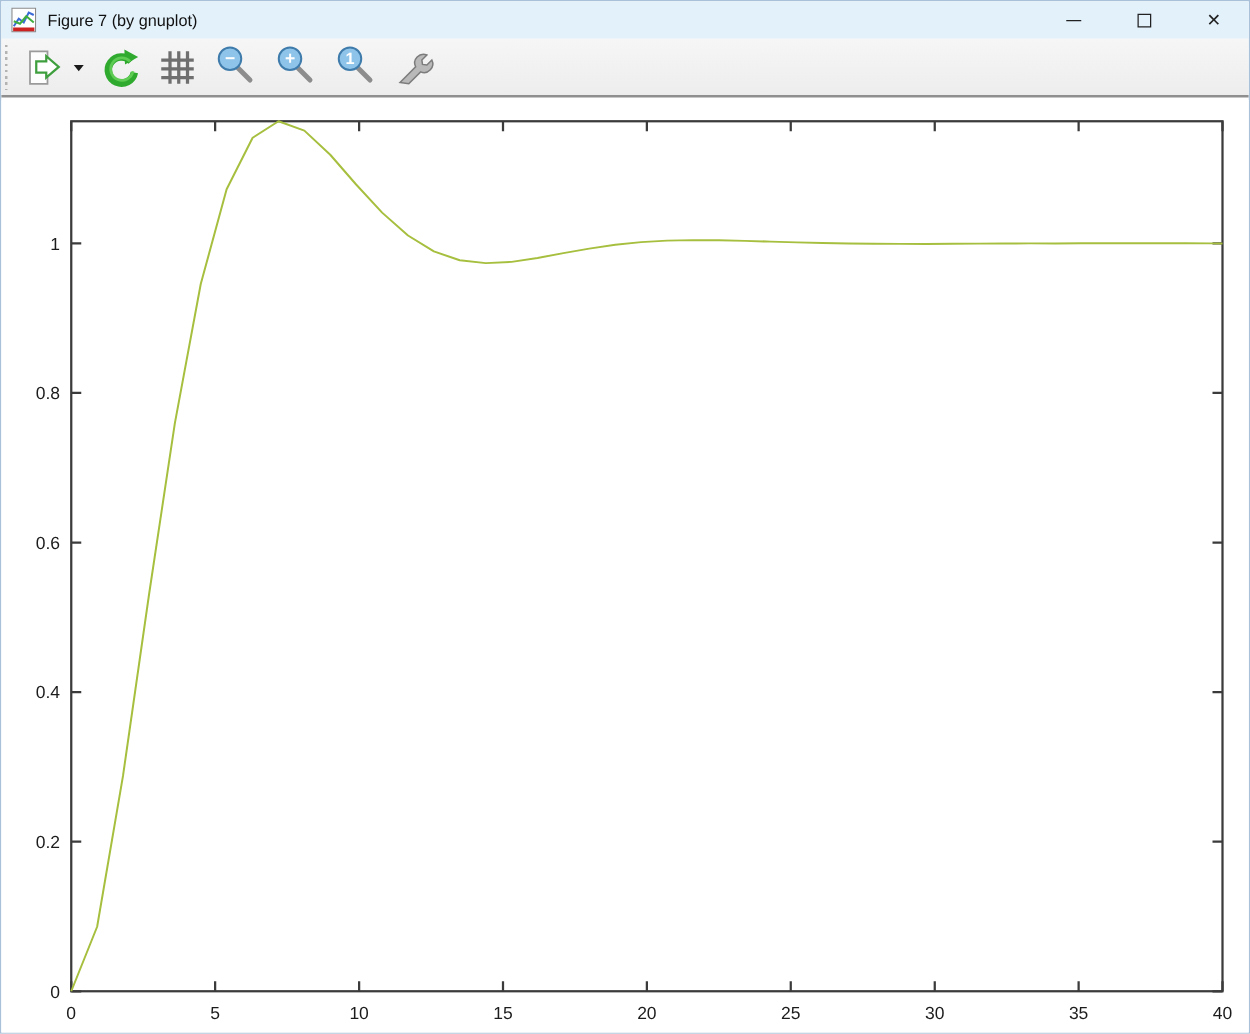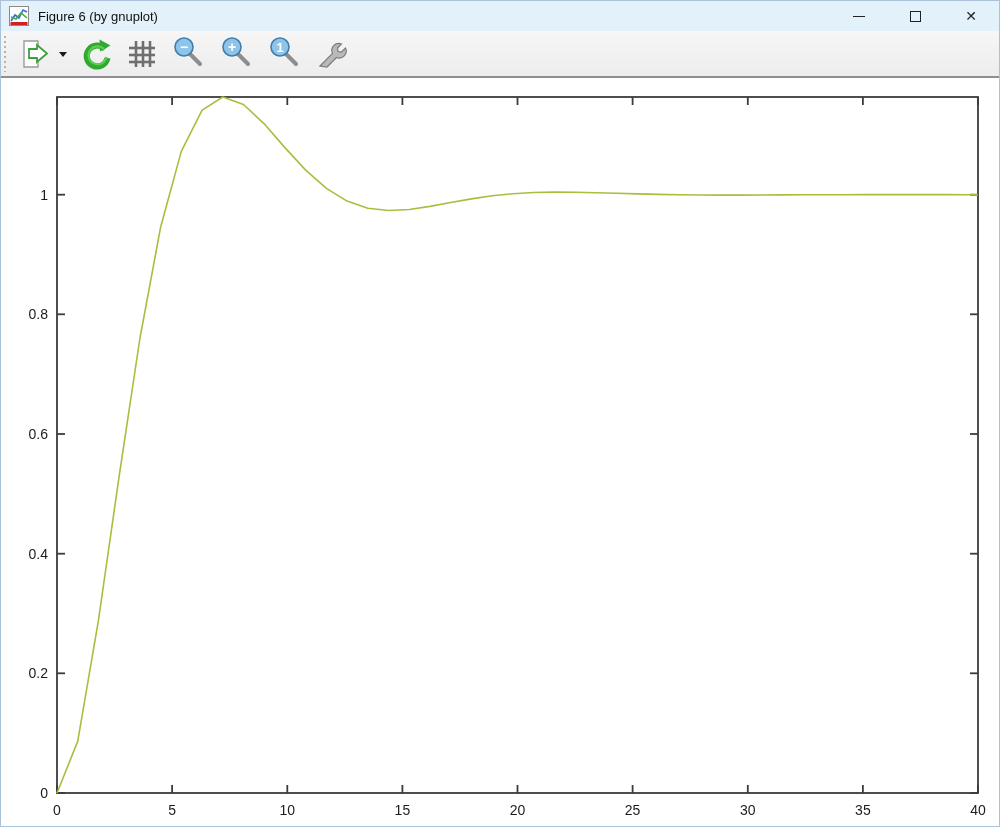--- a/index.html
+++ b/index.html
@@ -60,21 +60,21 @@
 
 <div class="window">
 
   <div class="titlebar">
     <svg class="app-icon" viewBox="0 0 20 20">
       <rect x="0.5" y="0.5" width="19" height="19" fill="#ffffff" stroke="#8a8a8a"></rect>
       <polyline points="2,15 6,9 10,12 14,4 18,6" fill="none" stroke="#3a6bd6" stroke-width="1.6"></polyline>
       <polyline points="2,11 7,13 12,7 18,12" fill="none" stroke="#3fae3f" stroke-width="1.6"></polyline>
       <rect x="1.5" y="16" width="17" height="3" fill="#cc2222"></rect>
     </svg>
-    <span class="title-text">Figure 6 (by gnuplot)</span>
+    <span class="title-text">Figure 7 (by gnuplot)</span>
     <span class="spacer"></span>
     <div class="caption-btn">
         <span class="glyph-min"></span>
       </div>
     <div class="caption-btn">
         <span class="glyph-max"></span>
       </div>
     <div class="caption-btn">
         <span class="glyph-close">✕</span>
       </div>

